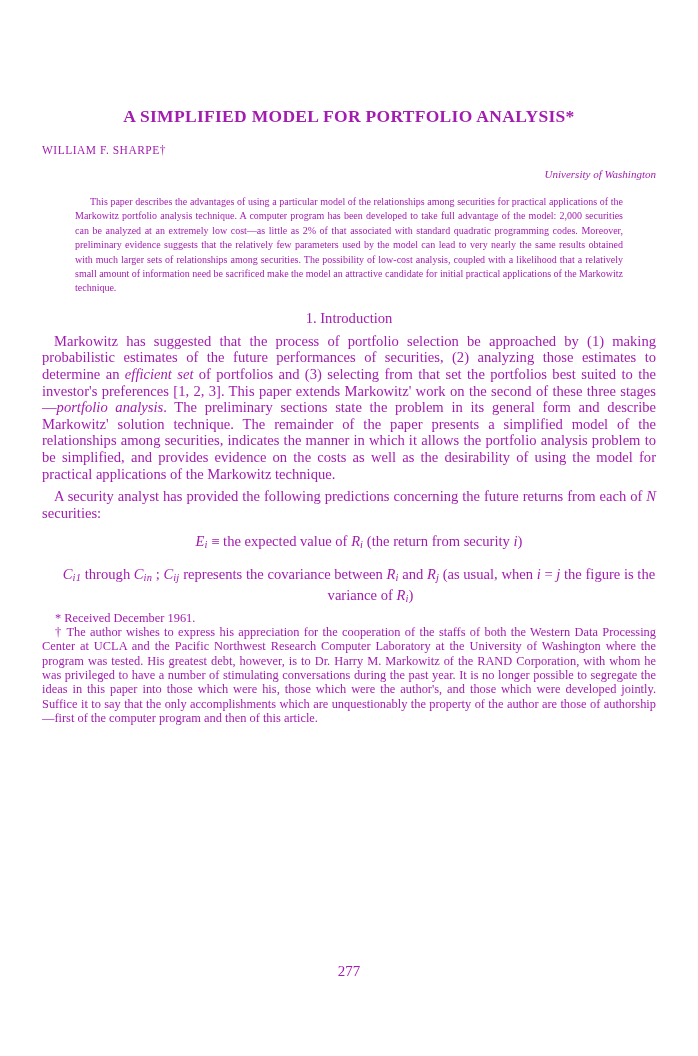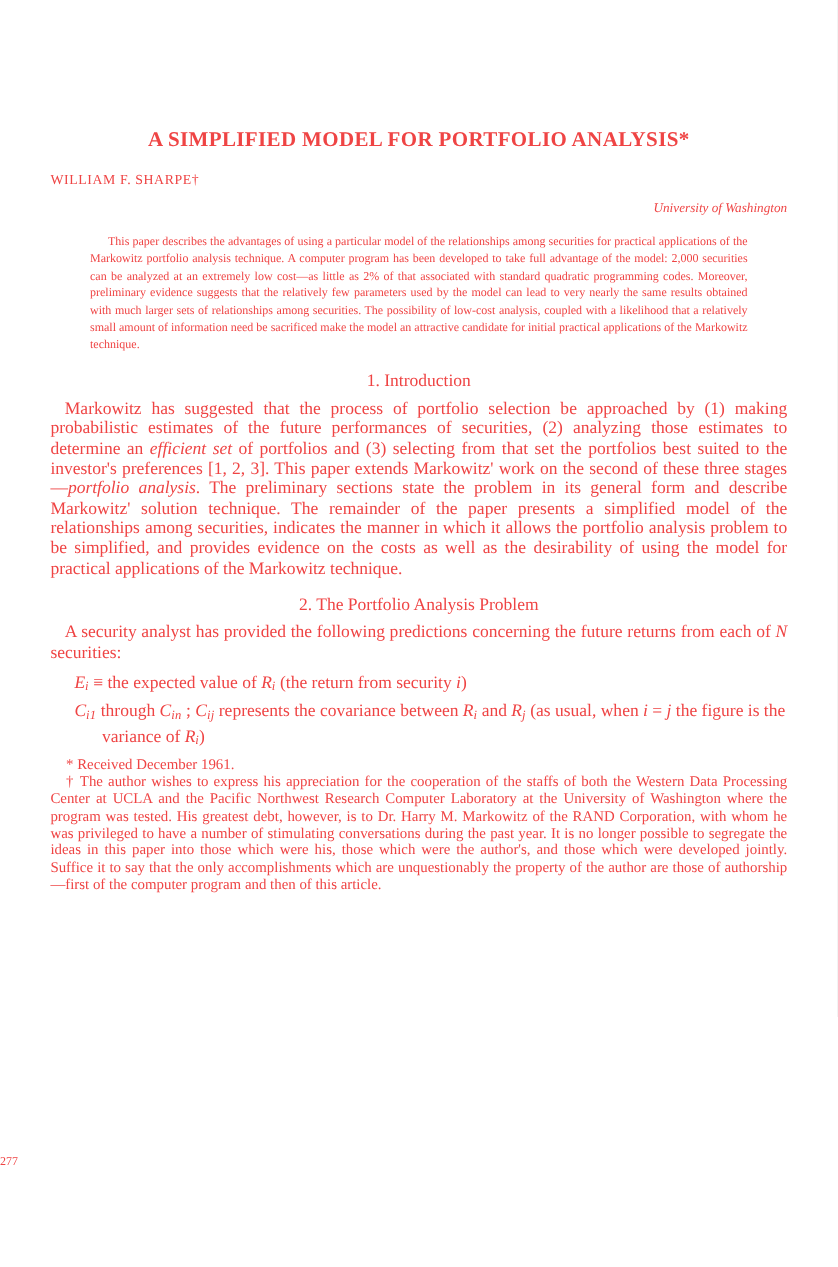--- a/index.html
+++ b/index.html
@@ -5,21 +5,21 @@
   * { box-sizing: border-box; }
   html, body { margin: 0; padding: 0; background: #e8e8e8; }
   .page {
     width: 698px;
     height: 1056px;
     margin: 0 auto;
     background: #ffffff;
     position: relative;
     overflow: hidden;
     font-family: "Liberation Serif", "DejaVu Serif", serif;
-    color: #ef4444;
+    color: #a21caf;
   }
   .content {
     position: absolute;
     top: 0;
     left: 42px;
     right: 42px;
   }
   .title {
     margin: 106px 0 0 0;
     font-size: 17.5px;
@@ -56,42 +56,43 @@
     margin: 6px 0 0 0;
     font-size: 14.6px;
     line-height: 16.6px;
     text-align: justify;
   }
   .first-indent { text-indent: 12px; }
   .definitions {
     margin: 9px 0 0 20px;
   }
   .definition {
-    margin: 0 0 3px 0;
+    margin: 12px 0 3px 0;
     font-size: 14.6px;
     line-height: 17.5px;
     padding-left: 23px;
     text-indent: -23px;
+    text-align: center;
   }
   .footnotes {
     font-size: 12.4px;
     line-height: 14.3px;
   }
   .footnote {
     margin: 0;
     text-align: justify;
     text-indent: 13px;
   }
   .page-number {
     position: absolute;
     left: 0;
     right: 0;
     top: 963px;
-    text-align: left;
-    font-size: 10px;
+    text-align: center;
+    font-size: 15px;
   }
   .rs-i { font-style: italic; }
   .rs-sub {
     font-style: italic;
     font-size: 72%;
     vertical-align: -0.22em;
     letter-spacing: 0.2px;
   }
 </style>
 </head>
@@ -105,21 +106,20 @@
     <div class="author">WILLIAM F. SHARPE†</div>
 
     <div class="affiliation">University of Washington</div>
 
     <p class="abstract">This paper describes the advantages of using a particular model of the relationships among securities for practical applications of the Markowitz portfolio analysis technique. A computer program has been developed to take full advantage of the model: 2,000 securities can be analyzed at an extremely low cost—as little as 2% of that associated with standard quadratic programming codes. Moreover, preliminary evidence suggests that the relatively few parameters used by the model can lead to very nearly the same results obtained with much larger sets of relationships among securities. The possibility of low-cost analysis, coupled with a likelihood that a relatively small amount of information need be sacrificed make the model an attractive candidate for initial practical applications of the Markowitz technique.</p>
 
     <h2 class="section-heading">1. Introduction</h2>
 
     <p class="body-para first-indent"><span>Markowitz has suggested that the process of portfolio selection be approached by (1) making probabilistic estimates of the future performances of securities, (2) analyzing those estimates to determine an </span><span class="rs-i">efficient set</span><span> of portfolios and (3) selecting from that set the portfolios best suited to the investor's preferences [1, 2, 3]. This paper extends Markowitz' work on the second of these three stages—</span><span class="rs-i">portfolio analysis</span><span>. The preliminary sections state the problem in its general form and describe Markowitz' solution technique. The remainder of the paper presents a simplified model of the relationships among securities, indicates the manner in which it allows the portfolio analysis problem to be simplified, and provides evidence on the costs as well as the desirability of using the model for practical applications of the Markowitz technique.</span></p>
 
-    <h2 class="section-heading">2. The Portfolio Analysis Problem</h2>
 
     <p class="body-para first-indent"><span>A security analyst has provided the following predictions concerning the future returns from each of </span><span class="rs-i">N</span><span> securities:</span></p>
 
     <div class="definitions">
       <p class="definition"><span class="rs-i">E</span><span class="rs-sub">i</span><span> ≡ the expected value of </span><span class="rs-i">R</span><span class="rs-sub">i</span><span> (the return from security </span><span class="rs-i">i</span><span>)</span></p>
       <p class="definition"><span class="rs-i">C</span><span class="rs-sub">i1</span><span> through </span><span class="rs-i">C</span><span class="rs-sub">in</span><span> ; </span><span class="rs-i">C</span><span class="rs-sub">ij</span><span> represents the covariance between </span><span class="rs-i">R</span><span class="rs-sub">i</span><span> and </span><span class="rs-i">R</span><span class="rs-sub">j</span><span> (as usual, when </span><span class="rs-i">i</span><span> = </span><span class="rs-i">j</span><span> the figure is the variance of </span><span class="rs-i">R</span><span class="rs-sub">i</span><span>)</span></p>
     </div>
 
     <div class="footnotes">
       <p class="footnote">* Received December 1961.</p>

